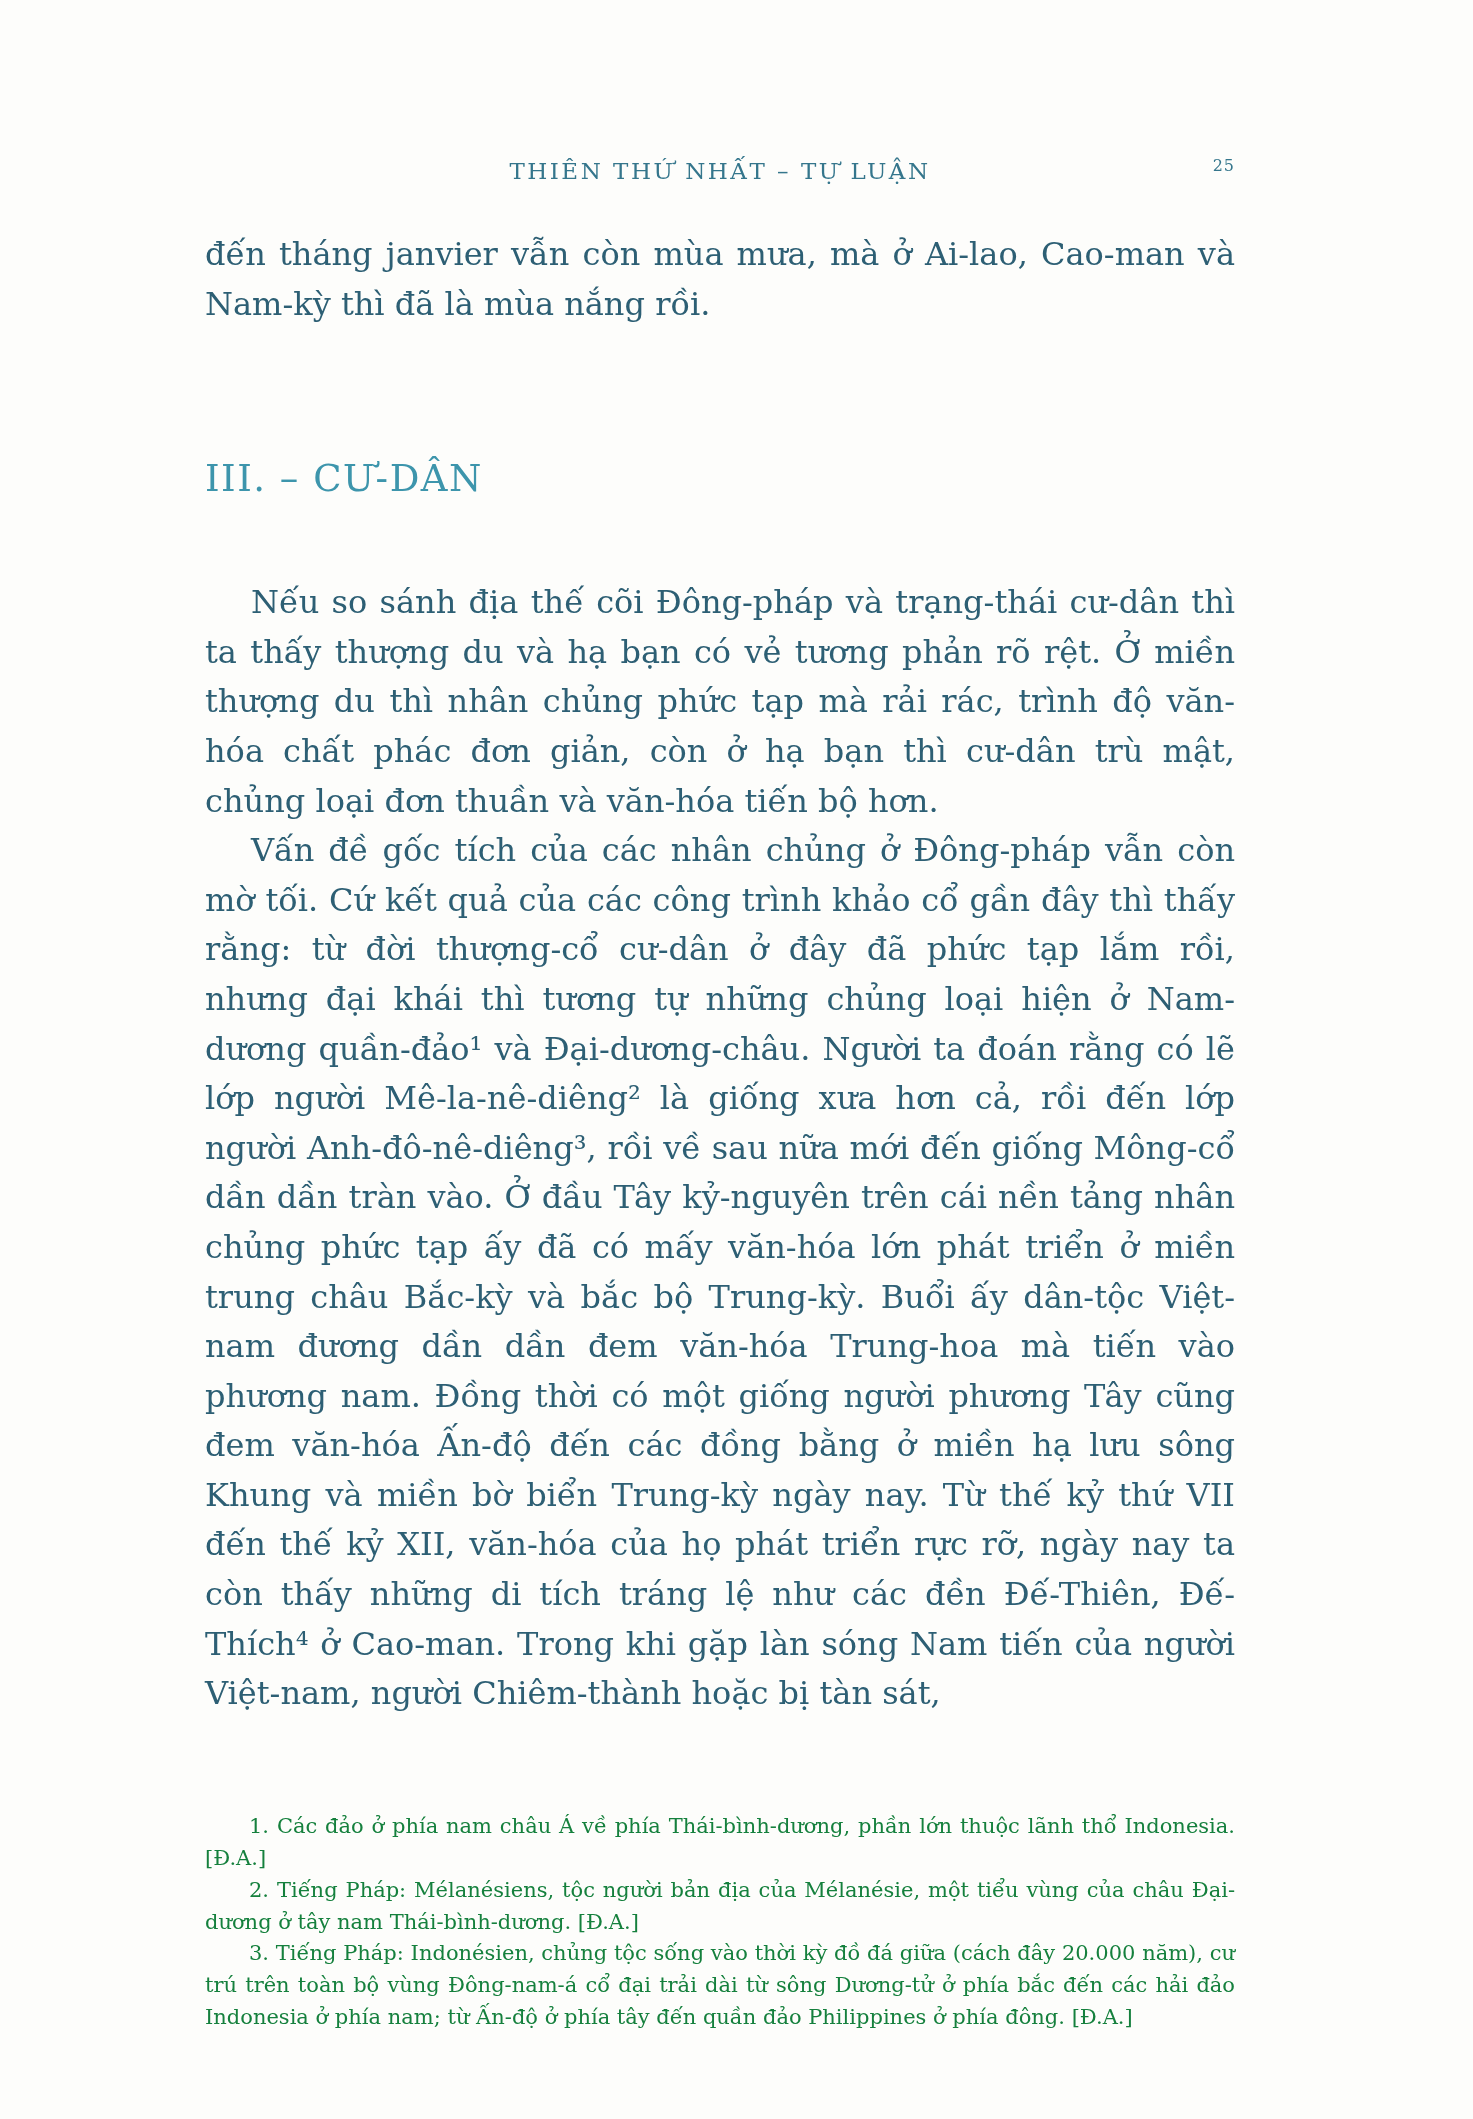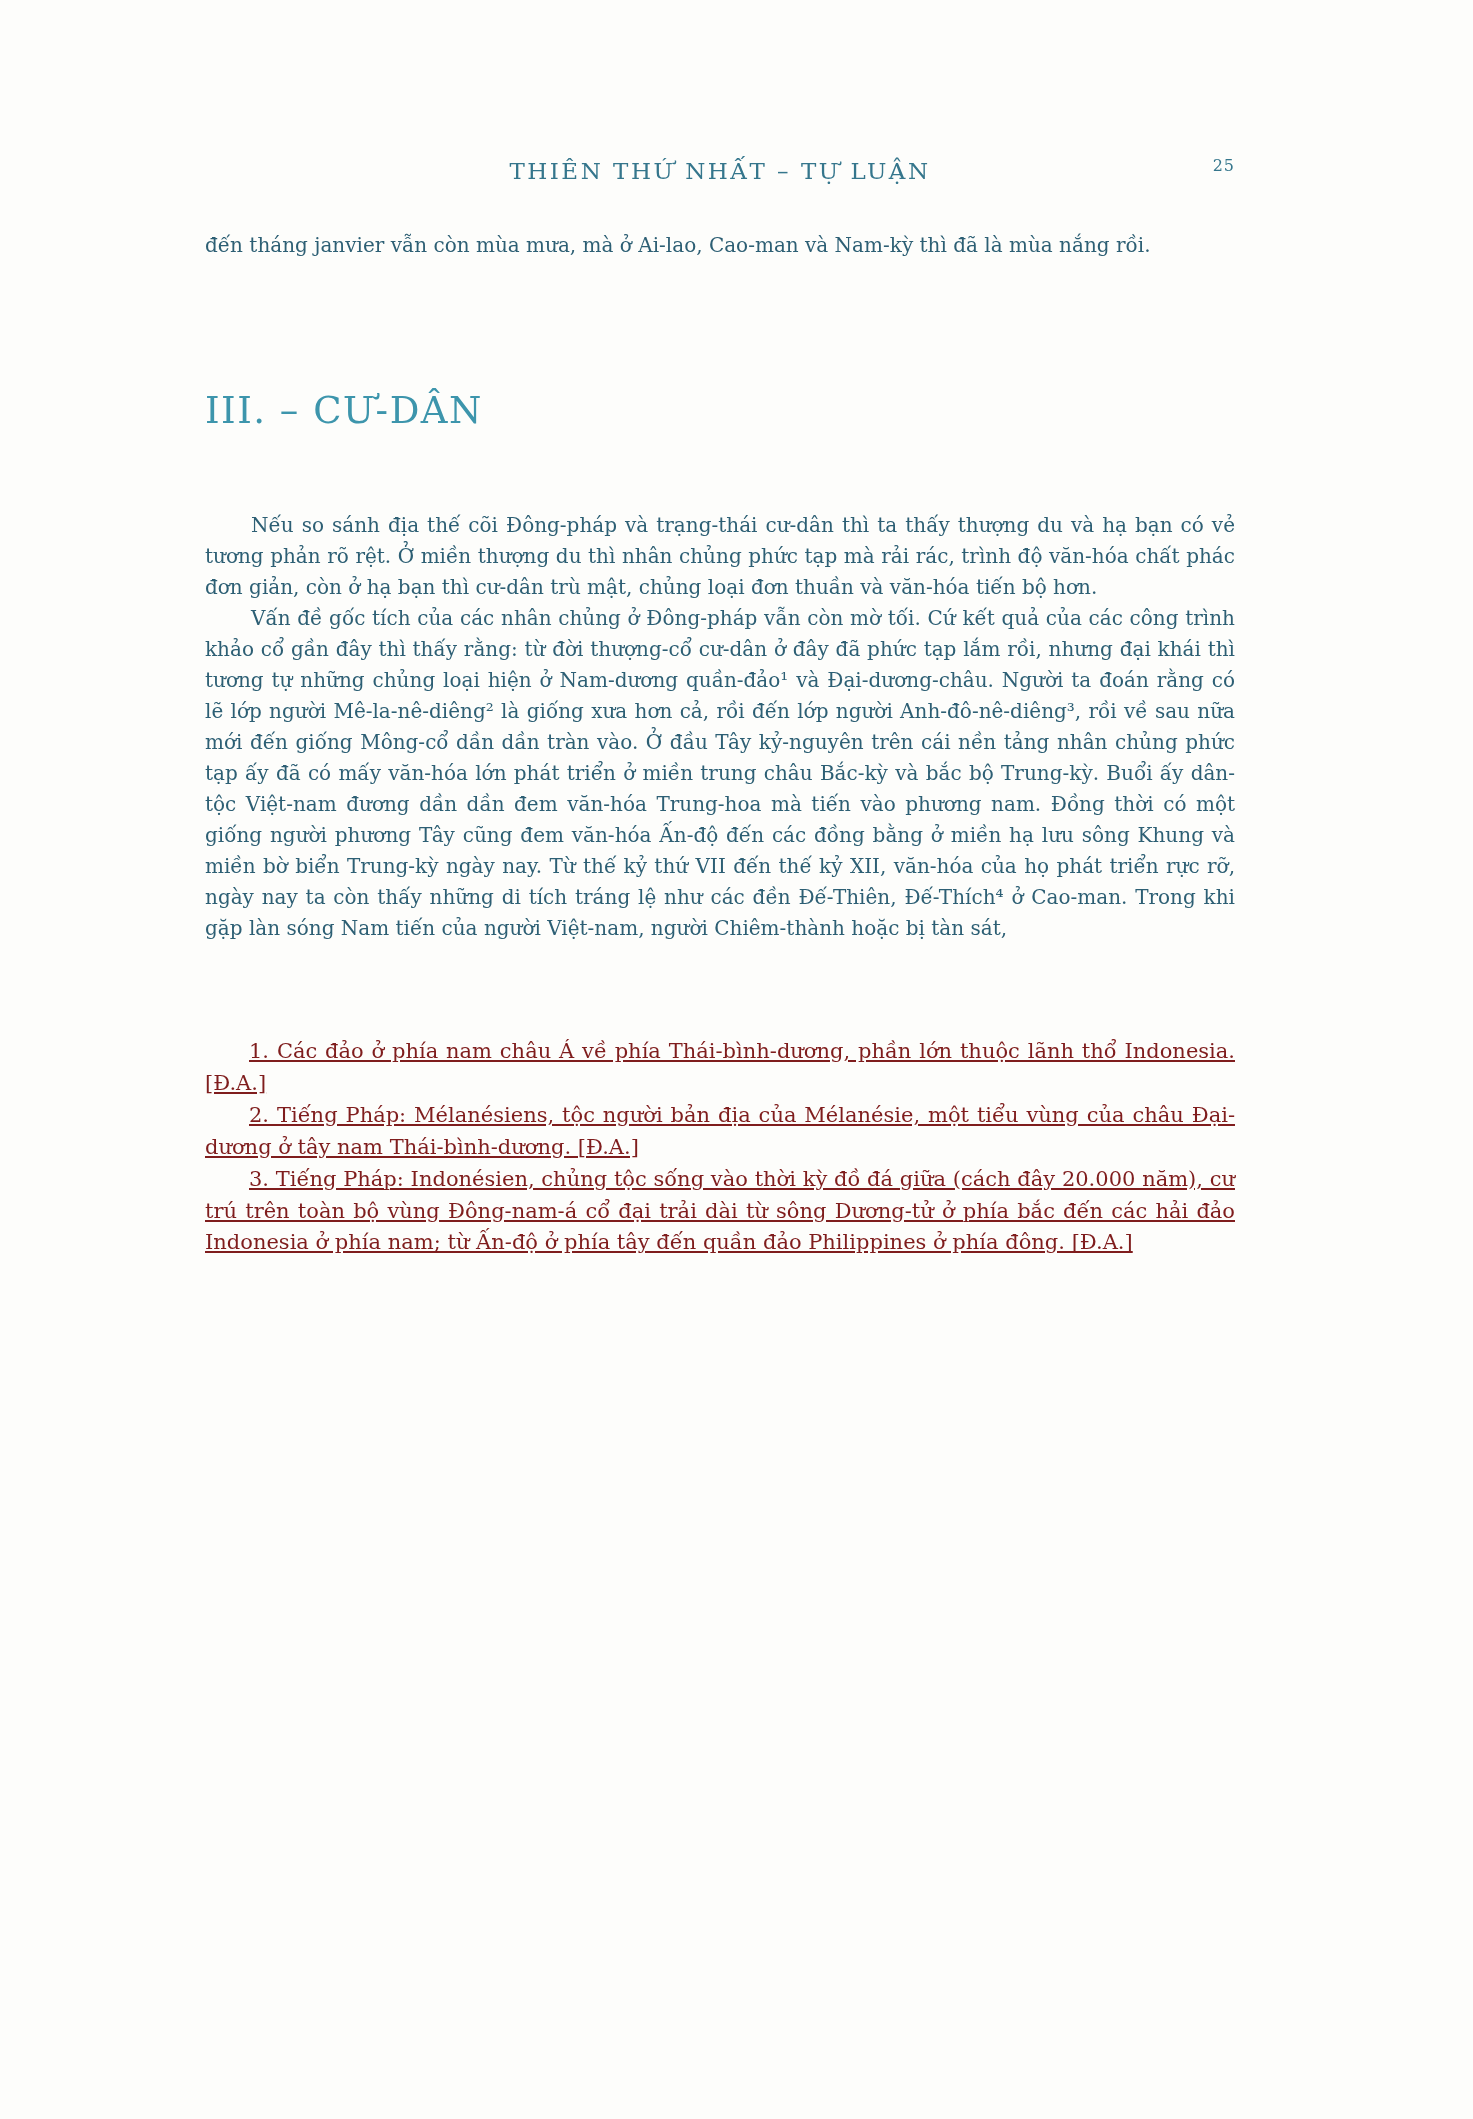--- a/index.html
+++ b/index.html
@@ -29,21 +29,21 @@
   }
   .page-number {
     position: absolute;
     right: 0;
     top: -2px;
     font-size: 16px;
     letter-spacing: 1px;
     color: #35768c;
   }
   p.body {
-    font-size: 20px;
+    font-size: 32px;
     line-height: 1.55;
     text-align: justify;
     color: #2d5f74;
     hyphens: none;
   }
   p.body.indent { text-indent: 46px; }
   h2.section-heading {
     text-align: left;
     font-weight: normal;
     font-size: 37px;
@@ -52,23 +52,22 @@
     margin: 128px 0 78px 0;
   }
   .footnotes-section {
     margin-top: 92px;
   }
   p.footnote {
     font-size: 21px;
     line-height: 1.52;
     text-align: justify;
     text-indent: 44px;
-    color: #7f1d1d;
+    color: #15803d;
     hyphens: none;
-    text-decoration: underline;
   }
 </style>
 </head>
 <body>
 
 <div class="page">
   <div class="content">
 
     <div class="page-header">
       <span class="running-title">THIÊN THỨ NHẤT – TỰ LUẬN</span>

